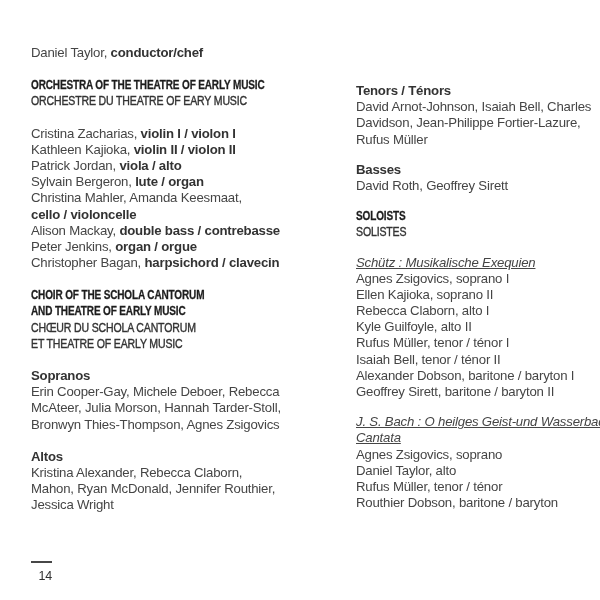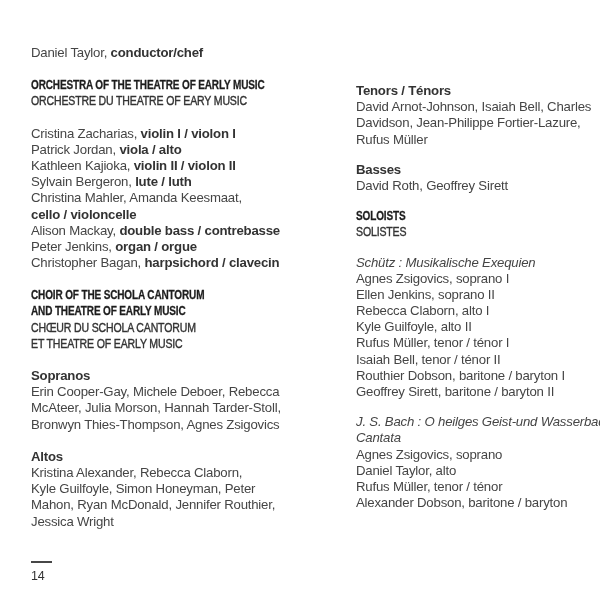--- a/index.html
+++ b/index.html
@@ -25,41 +25,42 @@
   #col-right { left: 312px; top: 83px; width: 280px; margin-left: 44px; }
   #col-left  .block { margin-bottom: 16px; }
   #col-right .block { margin-bottom: 14px; }
   .line {
     white-space: nowrap;
     line-height: 16.2px;
     height: 16.2px;
   }
   .s-r { color: #454545; }
   .s-b { font-weight: 700; color: #333333; }
-  .s-i { font-style: italic; color: #454545; }
+  .s-i { font-style: italic; color: #454545; text-decoration: underline; }
   .s-h {
     font-weight: 700;
     color: #1d1d1d;
     -webkit-text-stroke: 0.3px #1d1d1d;
     display: inline-block;
     transform: scaleX(0.76);
     transform-origin: 0 60%;
   }
   .s-m {
     font-weight: 400;
     color: #333333;
     -webkit-text-stroke: 0.4px #333333;
     display: inline-block;
     transform: scaleX(0.80);
     transform-origin: 0 60%;
   }
   #footer {
     position: absolute;
     left: 31px;
     top: 561px;
+    text-align: right;
   }
   #footer .rule {
     display: block;
     width: 21px;
     height: 2px;
     background: #474747;
     margin-bottom: 3px;
   }
   #footer .num {
     font-size: 12.5px;
@@ -74,23 +75,23 @@
   <div id="col-left" class="col">
       <div class="block">
         <div class="line"><span class="s-r">Daniel Taylor, </span><span class="s-b">conductor/chef</span></div>
       </div>
       <div class="block">
         <div class="line"><span class="s-h">ORCHESTRA OF THE THEATRE OF EARLY MUSIC</span></div>
         <div class="line"><span class="s-m">ORCHESTRE DU THEATRE OF EARY MUSIC</span></div>
       </div>
       <div class="block">
         <div class="line"><span class="s-r">Cristina Zacharias, </span><span class="s-b">violin I / violon I</span></div>
+        <div class="line"><span class="s-r">Kathleen Kajioka, </span><span class="s-b">violin II / violon II</span></div>
         <div class="line"><span class="s-r">Patrick Jordan, </span><span class="s-b">viola / alto</span></div>
-        <div class="line"><span class="s-r">Kathleen Kajioka, </span><span class="s-b">violin II / violon II</span></div>
-        <div class="line"><span class="s-r">Sylvain Bergeron, </span><span class="s-b">lute / luth</span></div>
+        <div class="line"><span class="s-r">Sylvain Bergeron, </span><span class="s-b">lute / organ</span></div>
         <div class="line"><span class="s-r">Christina Mahler, Amanda Keesmaat,</span></div>
         <div class="line"><span class="s-b">cello / violoncelle</span></div>
         <div class="line"><span class="s-r">Alison Mackay, </span><span class="s-b">double bass / contrebasse</span></div>
         <div class="line"><span class="s-r">Peter Jenkins, </span><span class="s-b">organ / orgue</span></div>
         <div class="line"><span class="s-r">Christopher Bagan, </span><span class="s-b">harpsichord / clavecin</span></div>
       </div>
       <div class="block">
         <div class="line"><span class="s-h">CHOIR OF THE SCHOLA CANTORUM</span></div>
         <div class="line"><span class="s-h">AND THEATRE OF EARLY MUSIC</span></div>
         <div class="line"><span class="s-m">CHŒUR DU SCHOLA CANTORUM</span></div>
@@ -98,21 +99,20 @@
       </div>
       <div class="block">
         <div class="line"><span class="s-b">Sopranos</span></div>
         <div class="line"><span class="s-r">Erin Cooper-Gay, Michele Deboer, Rebecca</span></div>
         <div class="line"><span class="s-r">McAteer, Julia Morson, Hannah Tarder-Stoll,</span></div>
         <div class="line"><span class="s-r">Bronwyn Thies-Thompson, Agnes Zsigovics</span></div>
       </div>
       <div class="block">
         <div class="line"><span class="s-b">Altos</span></div>
         <div class="line"><span class="s-r">Kristina Alexander, Rebecca Claborn,</span></div>
-        <div class="line"><span class="s-r">Kyle Guilfoyle, Simon Honeyman, Peter</span></div>
         <div class="line"><span class="s-r">Mahon, Ryan McDonald, Jennifer Routhier,</span></div>
         <div class="line"><span class="s-r">Jessica Wright</span></div>
       </div>
     </div>
   <div id="col-right" class="col">
       <div class="block">
         <div class="line"><span class="s-b">Tenors / Ténors</span></div>
         <div class="line"><span class="s-r">David Arnot-Johnson, Isaiah Bell, Charles</span></div>
         <div class="line"><span class="s-r">Davidson, Jean-Philippe Fortier-Lazure,</span></div>
         <div class="line"><span class="s-r">Rufus Müller</span></div>
@@ -121,34 +121,34 @@
         <div class="line"><span class="s-b">Basses</span></div>
         <div class="line"><span class="s-r">David Roth, Geoffrey Sirett</span></div>
       </div>
       <div class="block">
         <div class="line"><span class="s-h">SOLOISTS</span></div>
         <div class="line"><span class="s-m">SOLISTES</span></div>
       </div>
       <div class="block">
         <div class="line"><span class="s-i">Schütz : Musikalische Exequien</span></div>
         <div class="line"><span class="s-r">Agnes Zsigovics, soprano I</span></div>
-        <div class="line"><span class="s-r">Ellen Jenkins, soprano II</span></div>
+        <div class="line"><span class="s-r">Ellen Kajioka, soprano II</span></div>
         <div class="line"><span class="s-r">Rebecca Claborn, alto I</span></div>
         <div class="line"><span class="s-r">Kyle Guilfoyle, alto II</span></div>
         <div class="line"><span class="s-r">Rufus Müller, tenor / ténor I</span></div>
         <div class="line"><span class="s-r">Isaiah Bell, tenor / ténor II</span></div>
-        <div class="line"><span class="s-r">Routhier Dobson, baritone / baryton I</span></div>
+        <div class="line"><span class="s-r">Alexander Dobson, baritone / baryton I</span></div>
         <div class="line"><span class="s-r">Geoffrey Sirett, baritone / baryton II</span></div>
       </div>
       <div class="block">
         <div class="line"><span class="s-i">J. S. Bach : O heilges Geist-und Wasserbad,</span></div>
         <div class="line"><span class="s-i">Cantata</span></div>
         <div class="line"><span class="s-r">Agnes Zsigovics, soprano</span></div>
         <div class="line"><span class="s-r">Daniel Taylor, alto</span></div>
         <div class="line"><span class="s-r">Rufus Müller, tenor / ténor</span></div>
-        <div class="line"><span class="s-r">Alexander Dobson, baritone / baryton</span></div>
+        <div class="line"><span class="s-r">Routhier Dobson, baritone / baryton</span></div>
       </div>
     </div>
   <div id="footer">
     <span class="rule"></span>
     <span class="num">14</span>
   </div>
 </div>
 
 </body></html>

